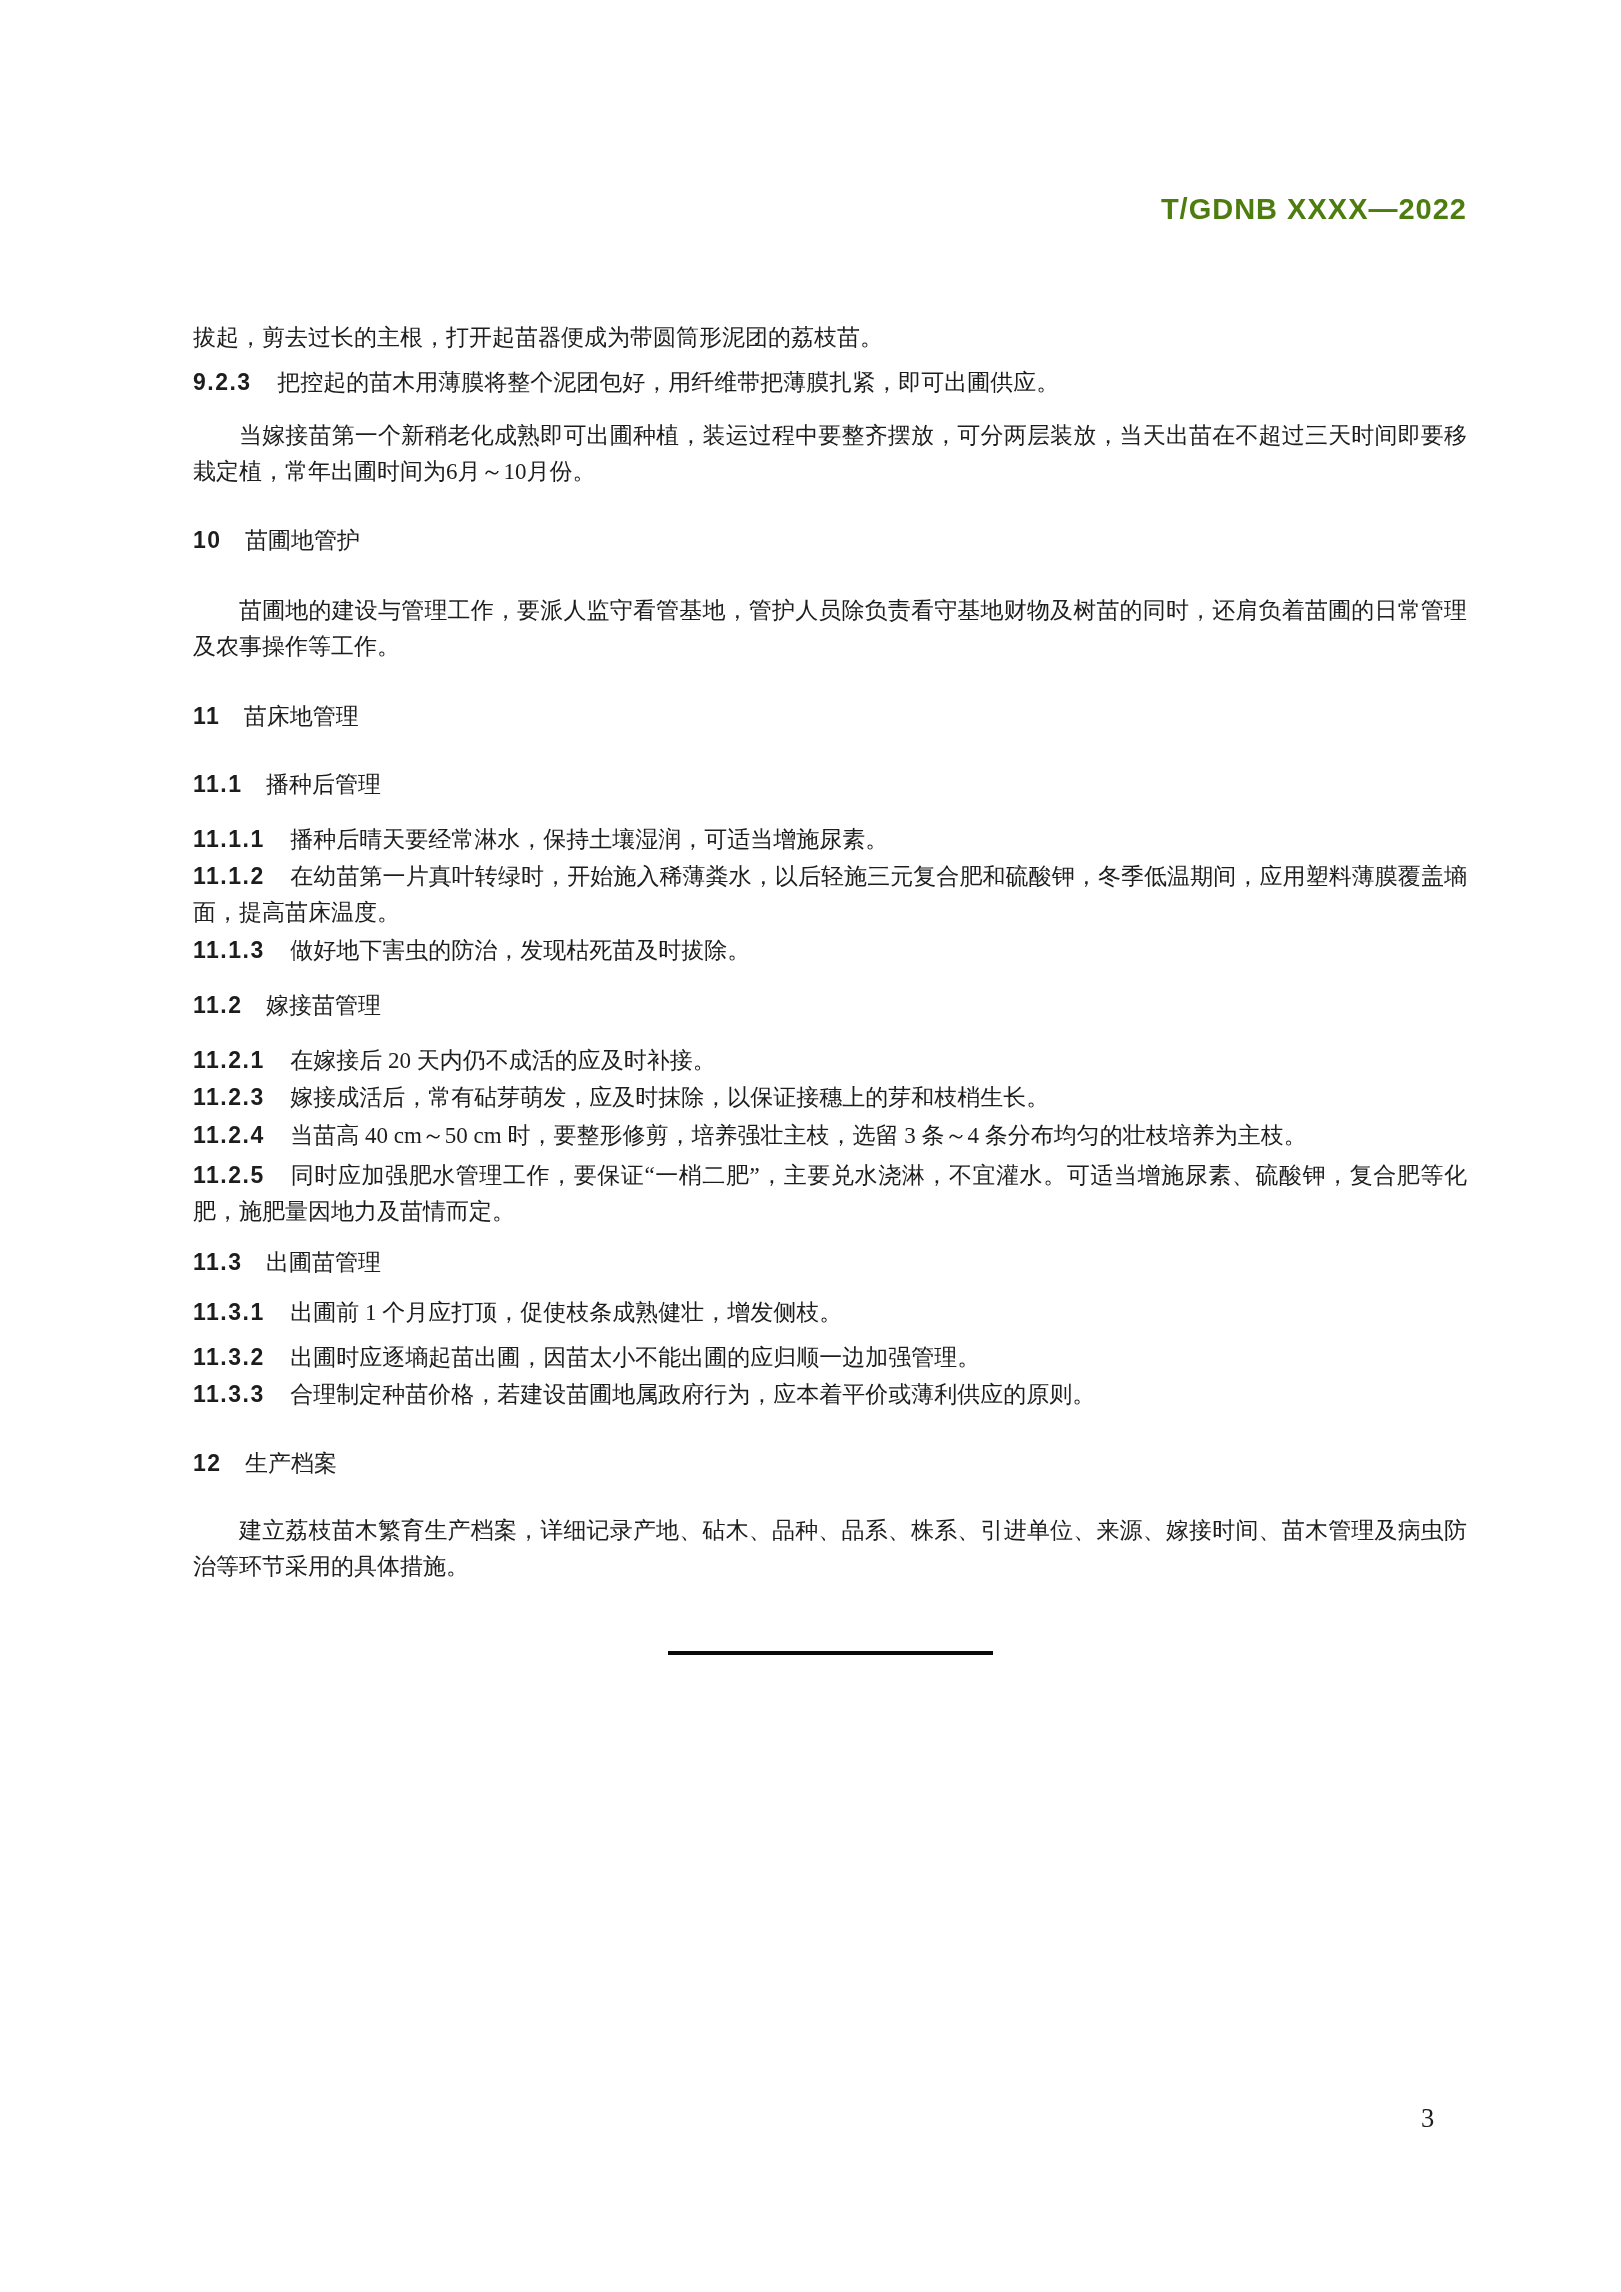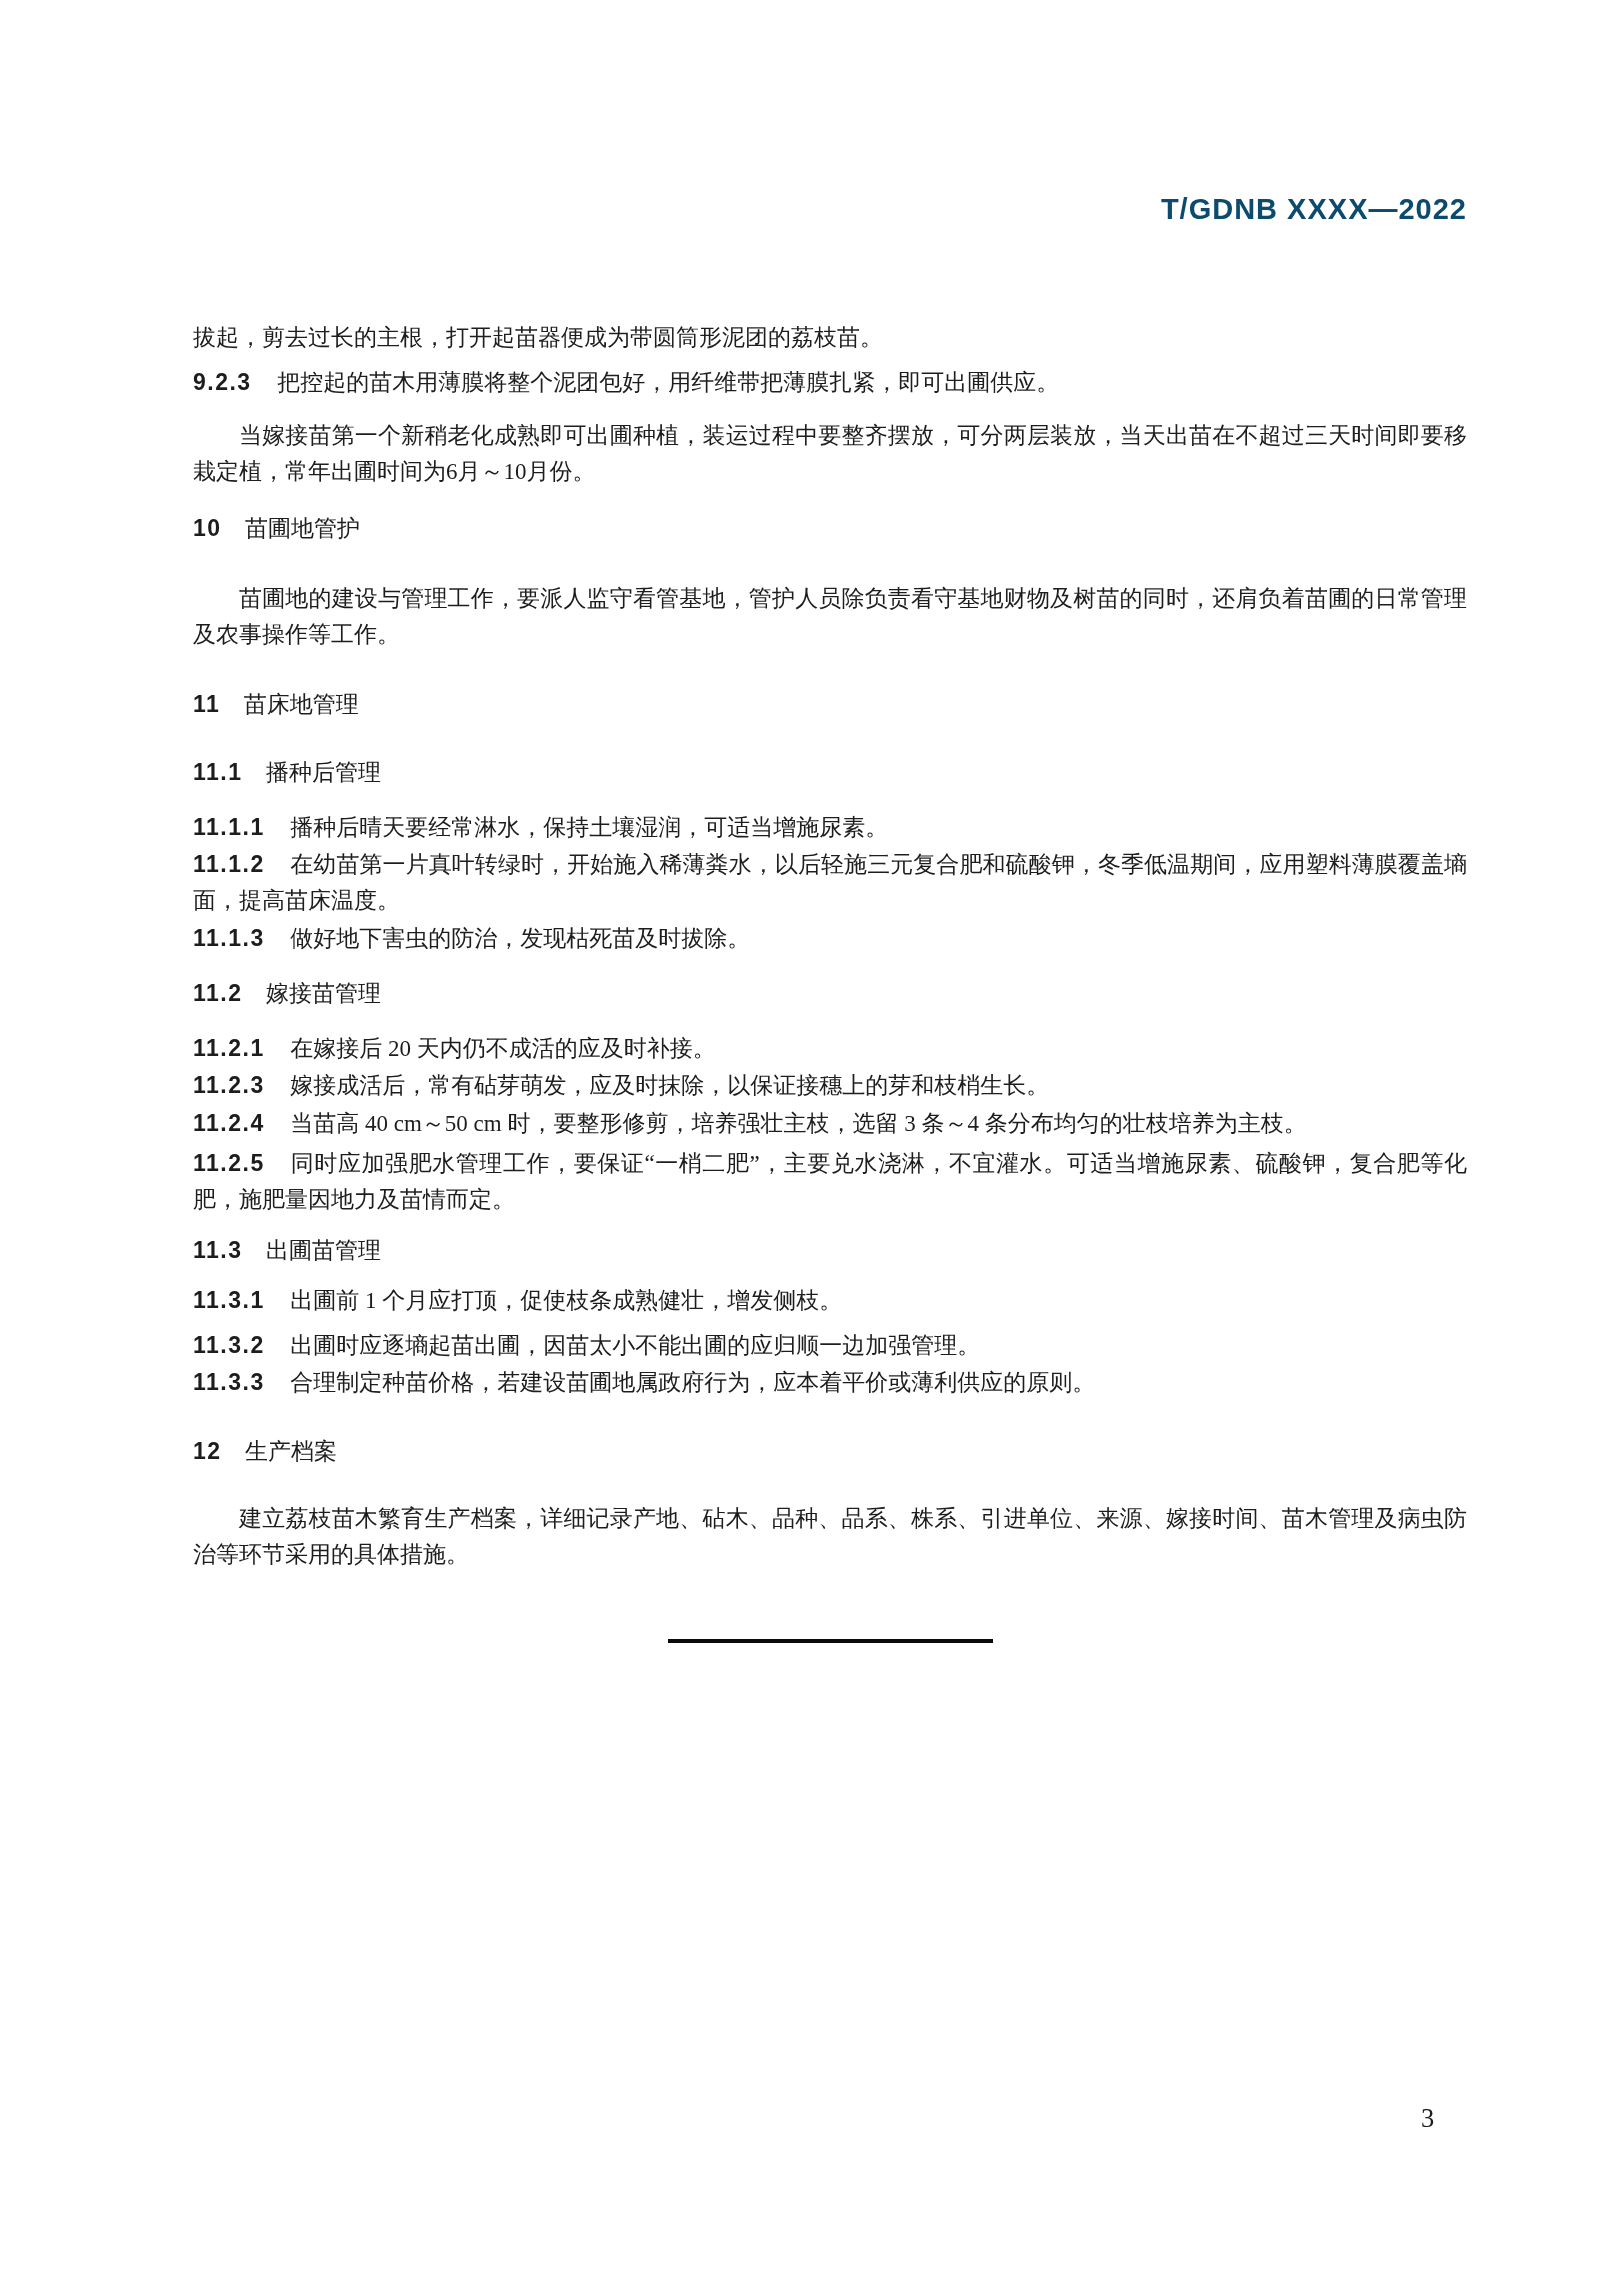--- a/index.html
+++ b/index.html
@@ -9,21 +9,21 @@
     color:#1d1d1d;
     font-family:"Liberation Serif","DejaVu Serif",serif;
     position:relative;
     overflow:hidden;
   }
   .page{position:absolute;inset:0;background:#fff;}
   .doc-header{
     position:absolute;top:193px;right:154px;
     font-family:"Liberation Sans","DejaVu Sans",sans-serif;
     font-size:29px;font-weight:600;letter-spacing:1px;
-    color:#0c4a6e;white-space:nowrap;
+    color:#4d7c0f;white-space:nowrap;
   }
   .content{
     position:absolute;left:193px;top:0;width:1274px;
   }
   .content p,.content h2{
     margin:0;font-size:23px;line-height:36px;
     text-align:justify;font-weight:normal;
   }
   .num{
     font-family:"Liberation Sans","DejaVu Sans",sans-serif;
@@ -58,21 +58,21 @@
 
   <div class="content">
 
     <p class="cont" style="margin-top:320px">拔起，剪去过长的主根，打开起苗器便成为带圆筒形泥团的荔枝苗。</p>
 
     <p class="clause" style="margin-top:7.8px"><span class="num">9.2.3</span><span>把控起的苗木用薄膜将整个泥团包好，用纤维带把薄膜扎紧，即可出圃供应。</span></p>
 
 
     <p class="para" style="margin-top:17.6px">当嫁接苗第一个新稍老化成熟即可出圃种植，装运过程中要整齐摆放，可分两层装放，当天出苗在不超过三天时间即要移栽定植，常年出圃时间为6月～10月份。</p>
 
-    <h2 class="heading" style="margin-top:20px"><span class="num">10</span><span>苗圃地管护</span></h2>
+    <h2 class="heading" style="margin-top:32px"><span class="num">10</span><span>苗圃地管护</span></h2>
 
     <p class="para" style="margin-top:35px">苗圃地的建设与管理工作，要派人监守看管基地，管护人员除负责看守基地财物及树苗的同时，还肩负着苗圃的日常管理及农事操作等工作。</p>
 
     <h2 class="heading" style="margin-top:33px"><span class="num">11</span><span>苗床地管理</span></h2>
 
     <h2 class="heading" style="margin-top:32px"><span class="num">11.1</span><span>播种后管理</span></h2>
 
     <p class="clause" style="margin-top:18.6px"><span class="num">11.1.1</span><span>播种后晴天要经常淋水，保持土壤湿润，可适当增施尿素。</span></p>
 
     <p class="clause" style="margin-top:0px"><span class="num">11.1.2</span><span>在幼苗第一片真叶转绿时，开始施入稀薄粪水，以后轻施三元复合肥和硫酸钾，冬季低温期间，应用塑料薄膜覆盖墒面，提高苗床温度。</span></p>

